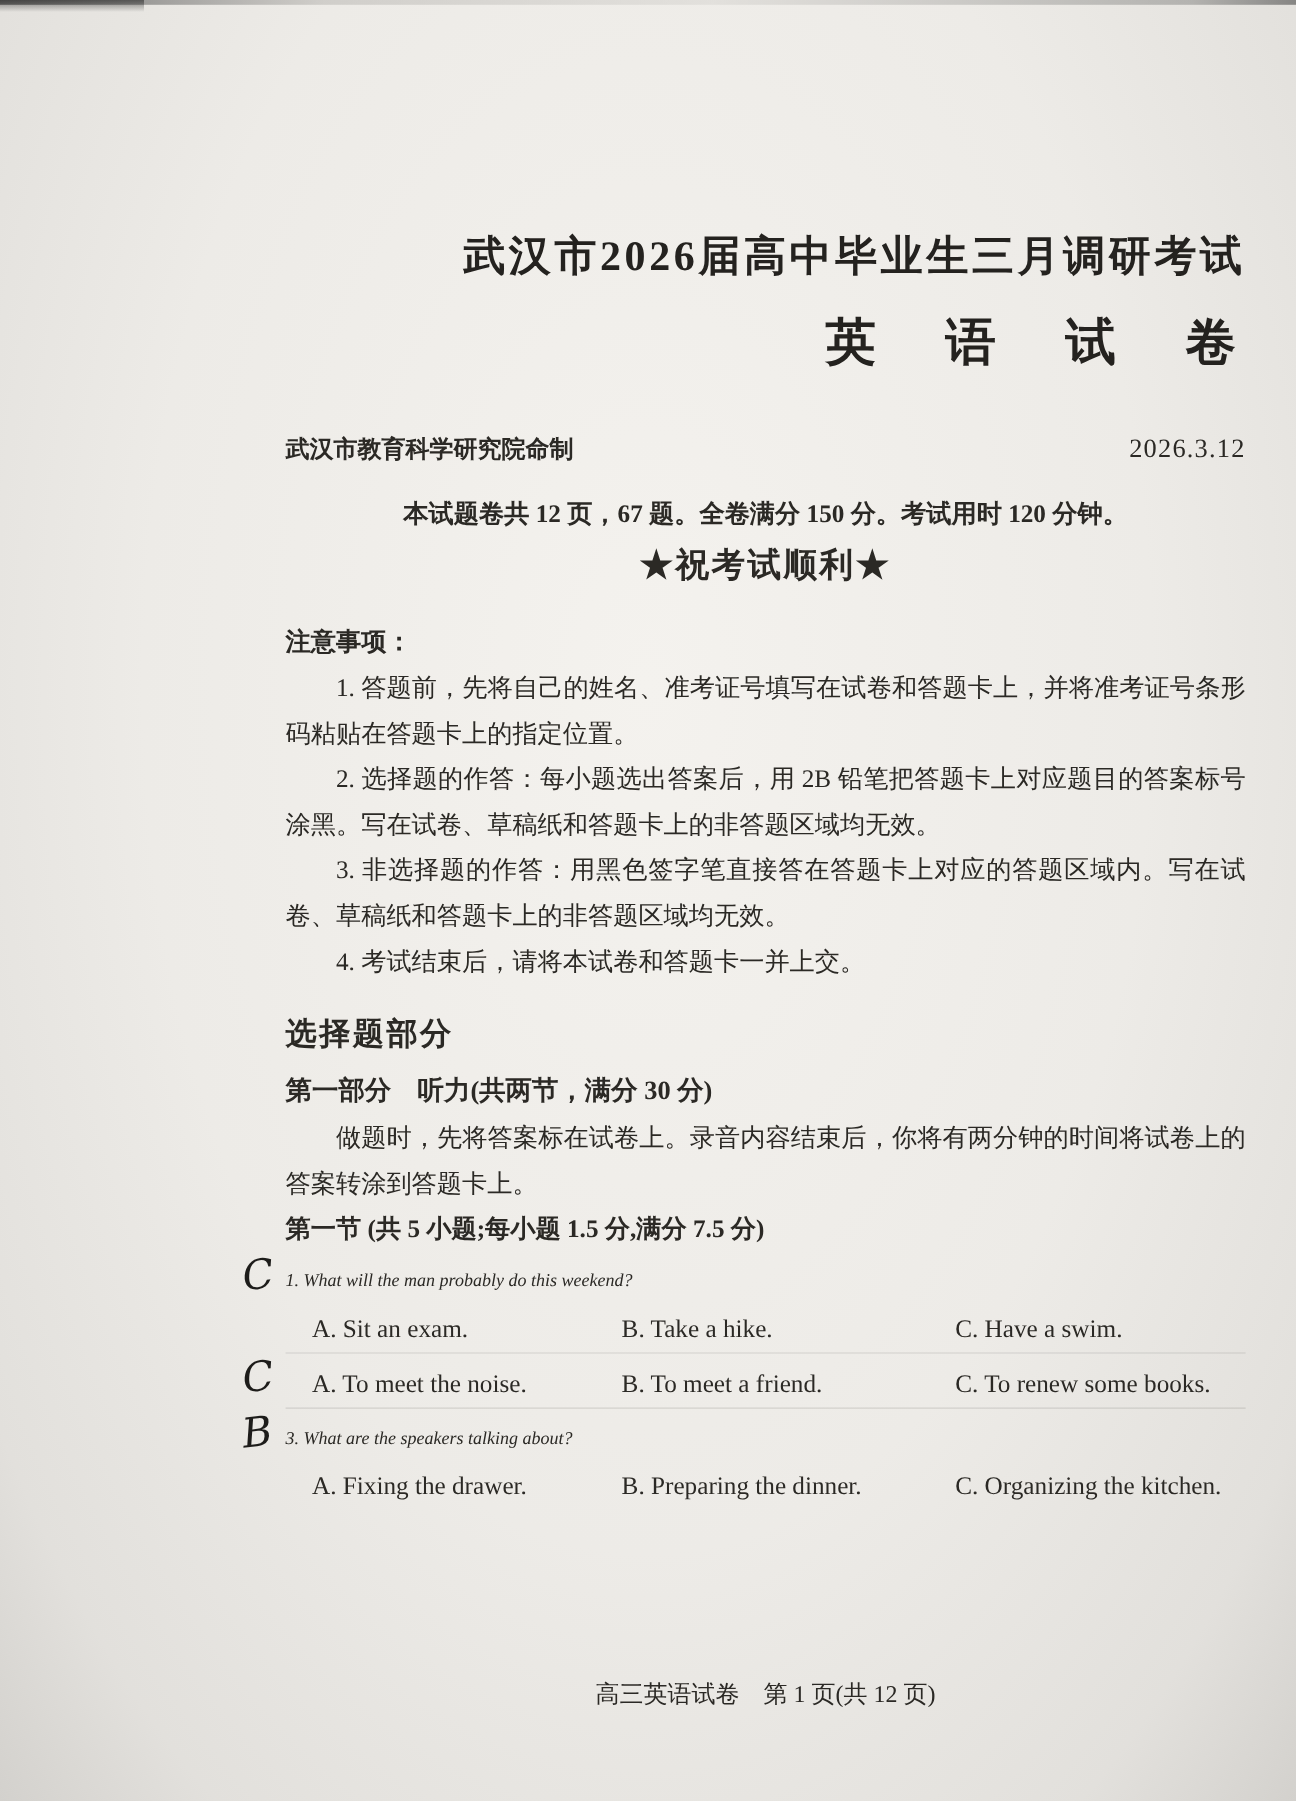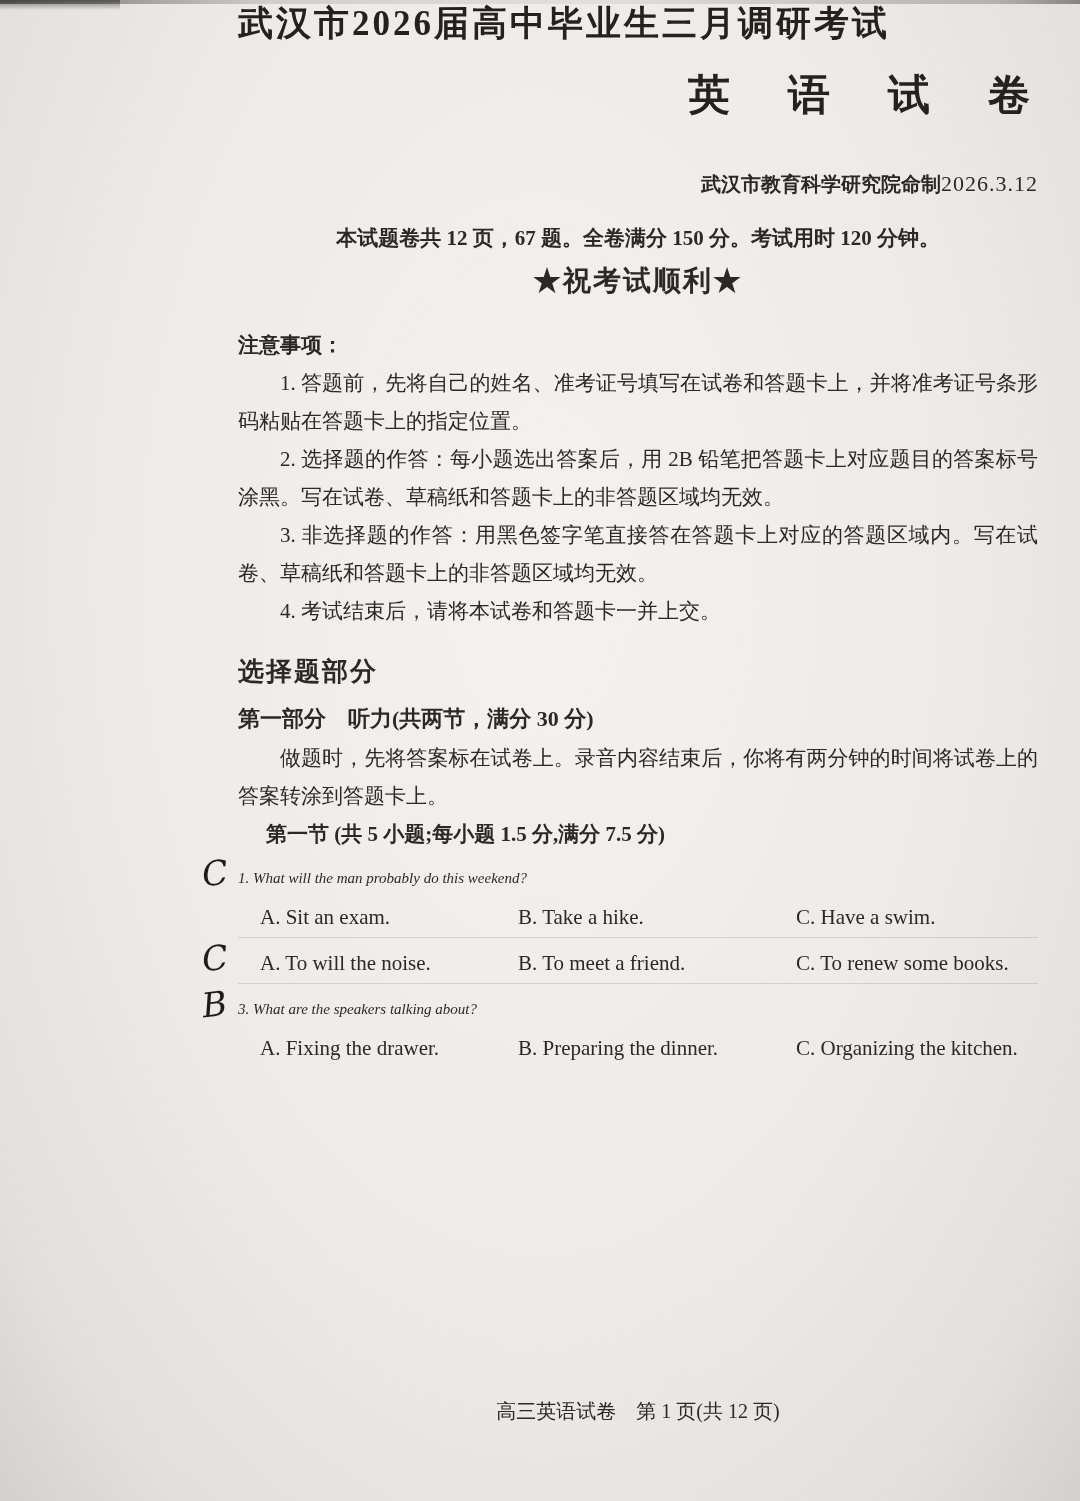--- a/index.html
+++ b/index.html
@@ -30,40 +30,42 @@
     width: 120px; height: 10px;
     background: linear-gradient(to bottom, rgba(20,20,20,.5), rgba(20,20,20,0));
   }
   .content {
     position: absolute;
     left: 238px;
     top: 0;
     width: 800px;
   }
   .doc-title {
-    text-align: left;
+    margin-top: 190px;
+    text-align: right;
     font-size: 35px;
     font-weight: 700;
     letter-spacing: 3px;
     color: #24221f;
     font-family: Liberation Serif, serif;
   }
   .doc-subtitle {
     margin-top: 20px;
     text-align: right;
     font-size: 42px;
     font-weight: 700;
     letter-spacing: 8px;
     color: #24221f;
   }
   .meta-row {
     margin-top: 48px;
     display: flex;
-    justify-content: flex-end;
+    justify-content: space-between;
     align-items: baseline;
+    gap: 28px;
   }
   .issuer {
     font-size: 20px;
     font-weight: 700;
   }
   .exam-date {
     font-size: 22px;
     letter-spacing: 1px;
   }
   .summary-line {
@@ -102,21 +104,20 @@
   .part-title {
     margin-top: 10px;
     font-size: 22px;
     font-weight: 700;
     line-height: 40px;
   }
   .subsection-title {
     font-size: 21px;
     font-weight: 600;
     line-height: 38px;
-    margin-left: 28px;
   }
   .questions {
     margin-top: 6px;
   }
   .question-block {
     position: relative;
     margin-bottom: 6px;
   }
   .handwritten-mark {
     position: absolute;
@@ -198,21 +199,21 @@
         <div class="option-row faint-rule">
           <span class="option-a">A. Sit an exam.</span>
           <span class="option-b">B. Take a hike.</span>
           <span class="option-c">C. Have a swim.</span>
         </div>
       </div>
 
       <div class="question-block">
         <span class="handwritten-mark">C</span>
         <div class="option-row faint-rule">
-          <span class="option-a">A. To will the noise.</span>
+          <span class="option-a">A. To meet the noise.</span>
           <span class="option-b">B. To meet a friend.</span>
           <span class="option-c">C. To renew some books.</span>
         </div>
       </div>
 
       <div class="question-block">
         <span class="handwritten-mark">B</span>
         <div class="question-text">3. What are the speakers talking about?</div>
         <div class="option-row">
           <span class="option-a">A. Fixing the drawer.</span>

